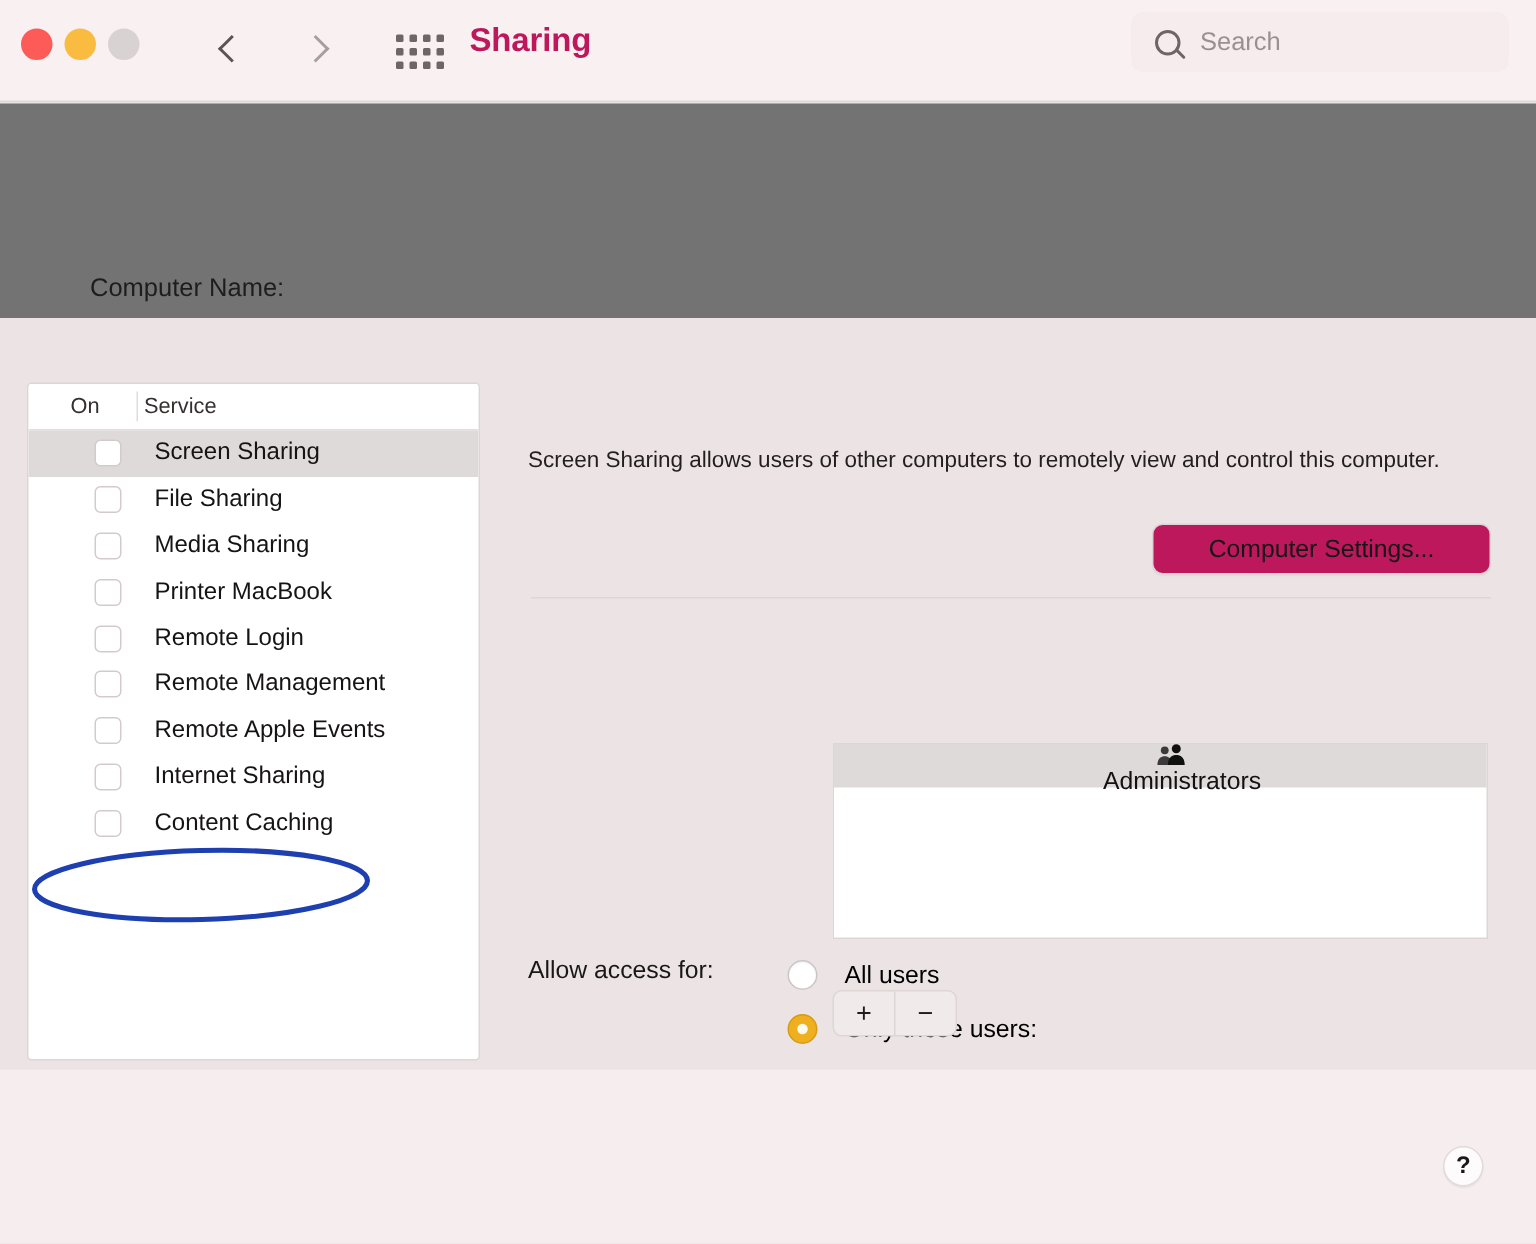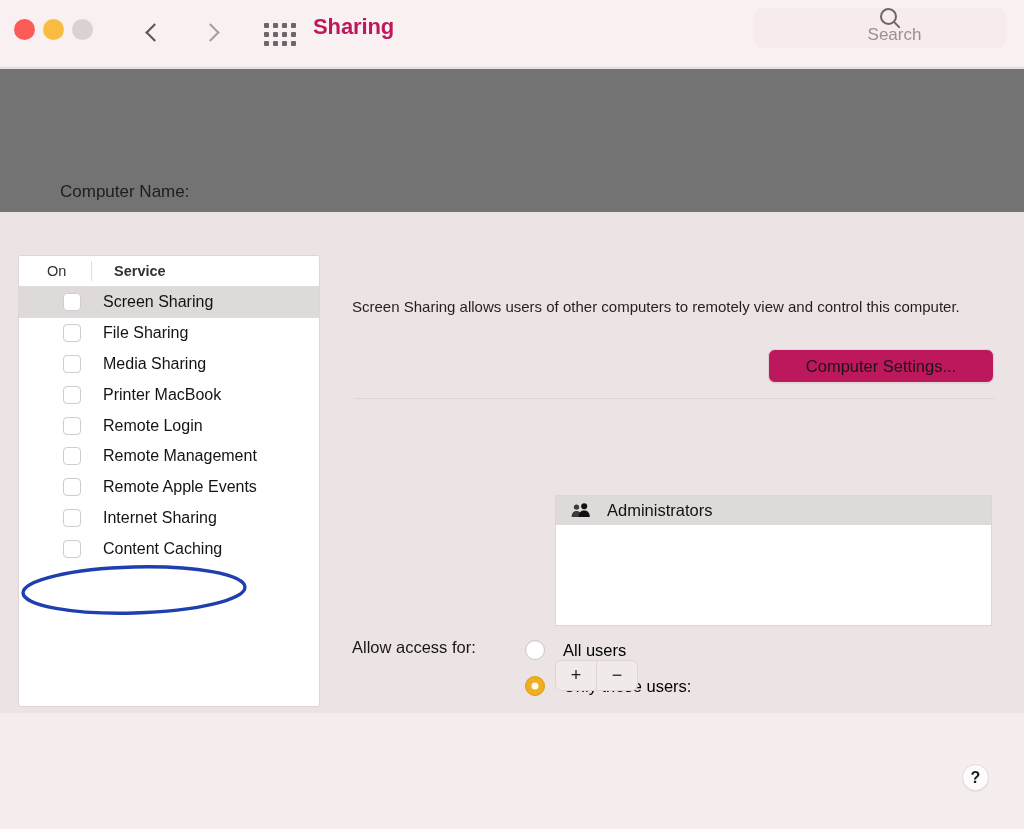--- a/index.html
+++ b/index.html
@@ -93,21 +93,20 @@
 
   .searchbox {
     position: absolute;
     right: 18px; top: 8px;
     width: 252px; height: 40px;
     border-radius: 8px;
     background: #f6ecee;
     display: flex;
     align-items: center;
     padding-left: 16px;
-    flex-direction: column;
   }
   .search-icon {
     width: 17px; height: 17px;
     border: 2.2px solid #6e6568;
     border-radius: 50%;
     position: relative;
     flex: 0 0 auto;
   }
   .search-icon::after {
     content: "";
@@ -200,27 +199,26 @@
     background: #ffffff;
     border-bottom: 1px solid #e3dcdc;
     font-size: 14.5px;
     color: #34302f;
   }
   .service-head .col-on {
     width: 72px;
     padding-left: 28px;
   }
   .service-head .col-service {
-    padding-left: 22px;
+    padding-left: 4px;
     border-left: 1px solid #e3dcdc;
     height: 20px;
     display: flex;
     align-items: center;
     flex: 1;
-    font-weight: bold;
   }
   .service-row {
     display: flex;
     align-items: center;
     height: 30.8px;
     padding-left: 0;
   }
   .service-row.selected { background: #dedada; }
   .cbox {
     margin-left: 44px;
@@ -351,20 +349,21 @@
     width: 437px; height: 131px;
     background: #ffffff;
     border: 1px solid #ded6d6;
   }
   .user-row {
     display: flex;
     align-items: center;
     height: 29px;
     background: #dedada;
     padding-left: 14px;
+    flex-direction: column;
   }
   .users-icon {
     width: 22px; height: 16px;
     flex: 0 0 auto;
     position: relative;
   }
   .user-name {
     margin-left: 15px;
     font-size: 16.5px;
     color: #141112;

